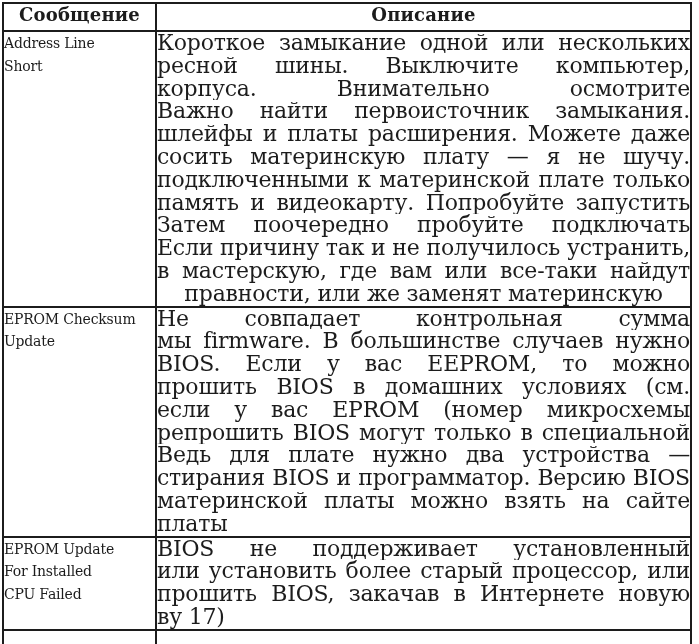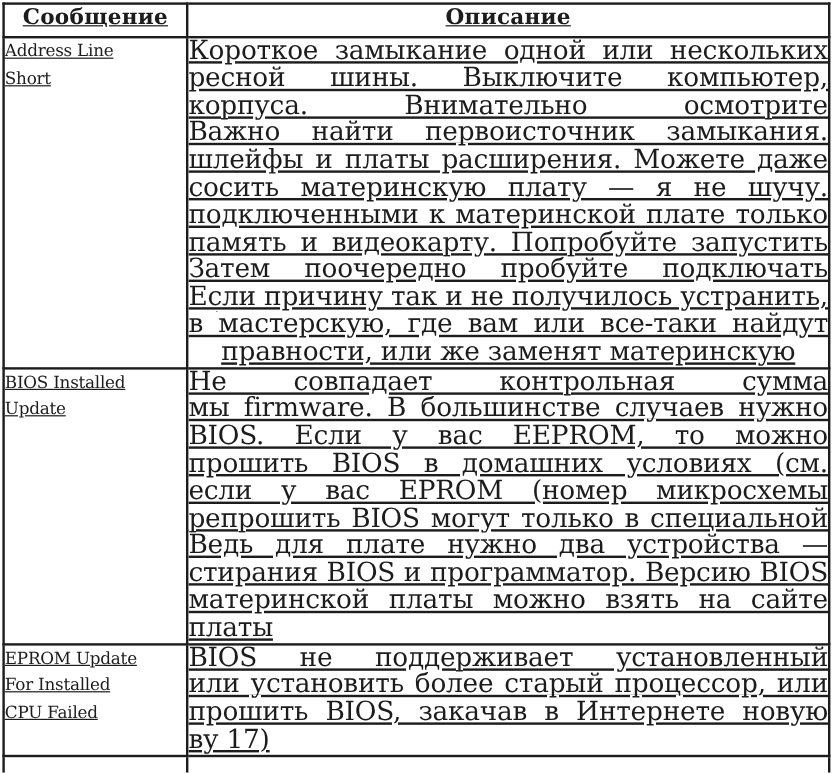--- a/index.html
+++ b/index.html
@@ -22,21 +22,20 @@
     top: 2px;
     width: 690px;
     border-collapse: collapse;
     table-layout: fixed;
   }
   table.err-table th,
   table.err-table td {
     border: 2px solid #1c1c1c;
     vertical-align: top;
     padding: 0;
-    text-decoration: underline;
   }
   
   table.err-table tr.cut td {
     border-bottom: none;
   }
   th.col-msg, td.msg-cell { width: 151px; }
   th {
     height: 26px;
     font-size: 18px;
     font-weight: bold;
@@ -99,21 +98,21 @@
             <div class="desc-line">подключенными к материнской плате только процессор,</div>
             <div class="desc-line">память и видеокарту. Попробуйте запустить компьютер.</div>
             <div class="desc-line">Затем поочередно пробуйте подключать другие устройства.</div>
             <div class="desc-line">Если причину так и не получилось устранить, обратитесь</div>
             <div class="desc-line">в мастерскую, где вам или все-таки найдут причину неис-</div>
             <div class="desc-line last">правности, или же заменят материнскую плату</div>
           </td>
         </tr>
         <tr>
           <td class="msg-cell">
-            <div class="msg-line">BIOS Installed</div>
+            <div class="msg-line">EPROM Checksum</div>
             <div class="msg-line">Update</div>
           </td>
           <td class="desc-cell">
             <div class="desc-line">Не совпадает контрольная сумма содержимого микросхе-</div>
             <div class="desc-line">мы firmware. В большинстве случаев нужно перепрошить</div>
             <div class="desc-line">BIOS. Если у вас EEPROM, то можно перепрошить пере-</div>
             <div class="desc-line">прошить BIOS в домашних условиях (см. главу 8), а вот</div>
             <div class="desc-line">если у вас EPROM (номер микросхемы 27xxxx), тогда пе-</div>
             <div class="desc-line">репрошить BIOS могут только в специальной мастерской.</div>
             <div class="desc-line">Ведь для плате нужно два устройства — устройство для</div>

